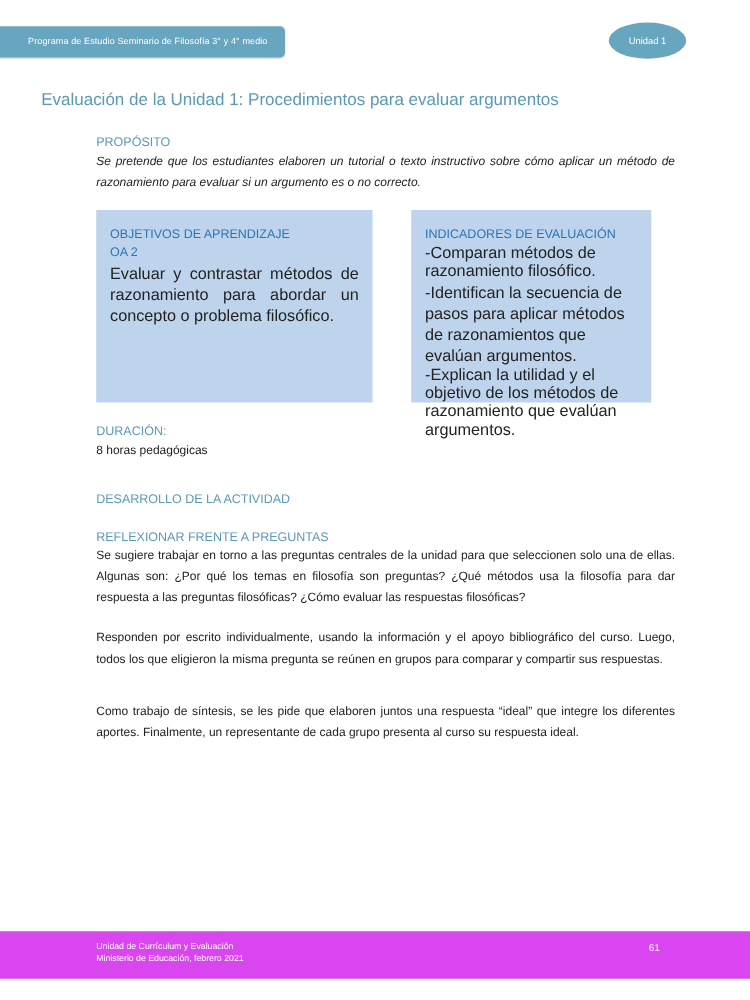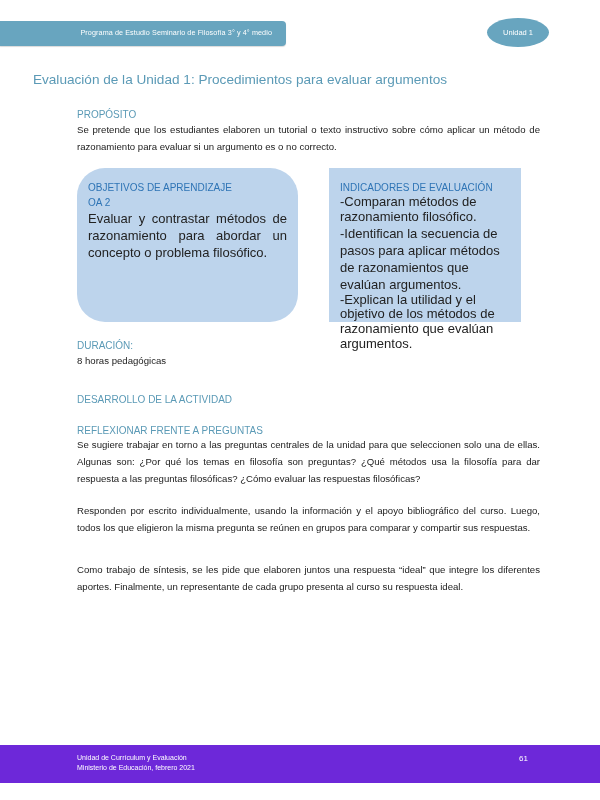--- a/index.html
+++ b/index.html
@@ -1,54 +1,54 @@
 <!DOCTYPE html>
 <html><head>
 <meta charset="utf-8">
 <style>
   html, body { margin:0; padding:0; }
   body { width:600px; height:800px; background:#ffffff; position:relative; overflow:hidden;
          font-family:"Liberation Sans", sans-serif; color:#222; }
-  .hdr-bar { position:absolute; left:0; top:21px; width:286px; height:25px; background:#68a5bf;
+  .hdr-bar { position:absolute; left:0; top:21px; width:228px; height:25px; background:#68a5bf;
              border-radius:0 4px 4px 0; box-shadow:0 1px 1px rgba(0,0,0,0.15); }
   .hdr-bar span { position:absolute; right:14px; top:7px; font-size:7.2px; color:#ffffff; letter-spacing:0.1px; }
   .unit-pill { position:absolute; left:487px; top:18px; width:62px; height:29px; background:#68a5bf;
                border-radius:50%; text-align:center; }
   .unit-pill span { display:block; line-height:29px; font-size:7.5px; color:#fff; }
   .title { position:absolute; left:0; width:480px; top:72px; text-align:center; font-size:13.6px; color:#5b9ab6; }
   .sec-h { position:absolute; left:77px; font-size:10px; color:#5b9ab6; }
   .para { position:absolute; left:77px; width:463px; font-size:9.6px; line-height:17px; color:#222; text-align:justify; }
   .box { position:absolute; top:168px; height:154px; background:#bdd4ec; }
-  .box.left { left:77px; width:221px;border-radius:28px; }
+  .box.left { left:77px; width:221px; }
   .box.right { left:329px; width:192px; }
   .box .bh { font-size:10px; color:#2e74b5; font-weight:normal; line-height:15px; }
   .box .bt { font-size:13px; line-height:17px; color:#222; }
   .box.left .inner { position:absolute; left:11px; right:11px; top:12px; }
   .box.left .bt { text-align:justify; text-align-last:left; }
   .box.right .inner { position:absolute; left:11px; right:8px; top:12px; }
   .box.right .bt { line-height:14.8px; }
-  .footer { position:absolute; left:0; top:745px; width:600px; height:38px; background:#6d28d9; }
+  .footer { position:absolute; left:0; top:745px; width:600px; height:38px; background:#d946ef; }
   .footer .f1, .footer .f2 { position:absolute; left:77px; font-size:7px; color:#fff; }
   .footer .f1 { top:9px; } .footer .f2 { top:19px; }
   .footer .pg { position:absolute; left:519px; top:9px; font-size:8px; color:#fff; }
 </style>
 </head>
 <body>
 
 <div class="hdr-bar">
   <span>Programa de Estudio Seminario de Filosofía 3° y 4° medio</span>
 </div>
 <div class="unit-pill">
   <span>Unidad 1</span>
 </div>
 
 <div class="title">Evaluación de la Unidad 1: Procedimientos para evaluar argumentos</div>
 
 <div class="sec-h" style="top:109px;">PROPÓSITO</div>
-<div class="para" style="top:121px;">Se pretende que los estudiantes elaboren un tutorial o texto instructivo sobre cómo aplicar un método de razonamiento para evaluar si un argumento es o no correcto.</div>
+<div class="para" style="top:121px;font-style:italic;">Se pretende que los estudiantes elaboren un tutorial o texto instructivo sobre cómo aplicar un método de razonamiento para evaluar si un argumento es o no correcto.</div>
 
 <div class="box left">
   <div class="inner">
     <div class="bh">OBJETIVOS DE APRENDIZAJE</div>
     <div class="bh">OA 2</div>
     <div class="bt">Evaluar y contrastar métodos de razonamiento para abordar un concepto o problema filosófico.</div>
   </div>
 </div>
 
 <div class="box right">

